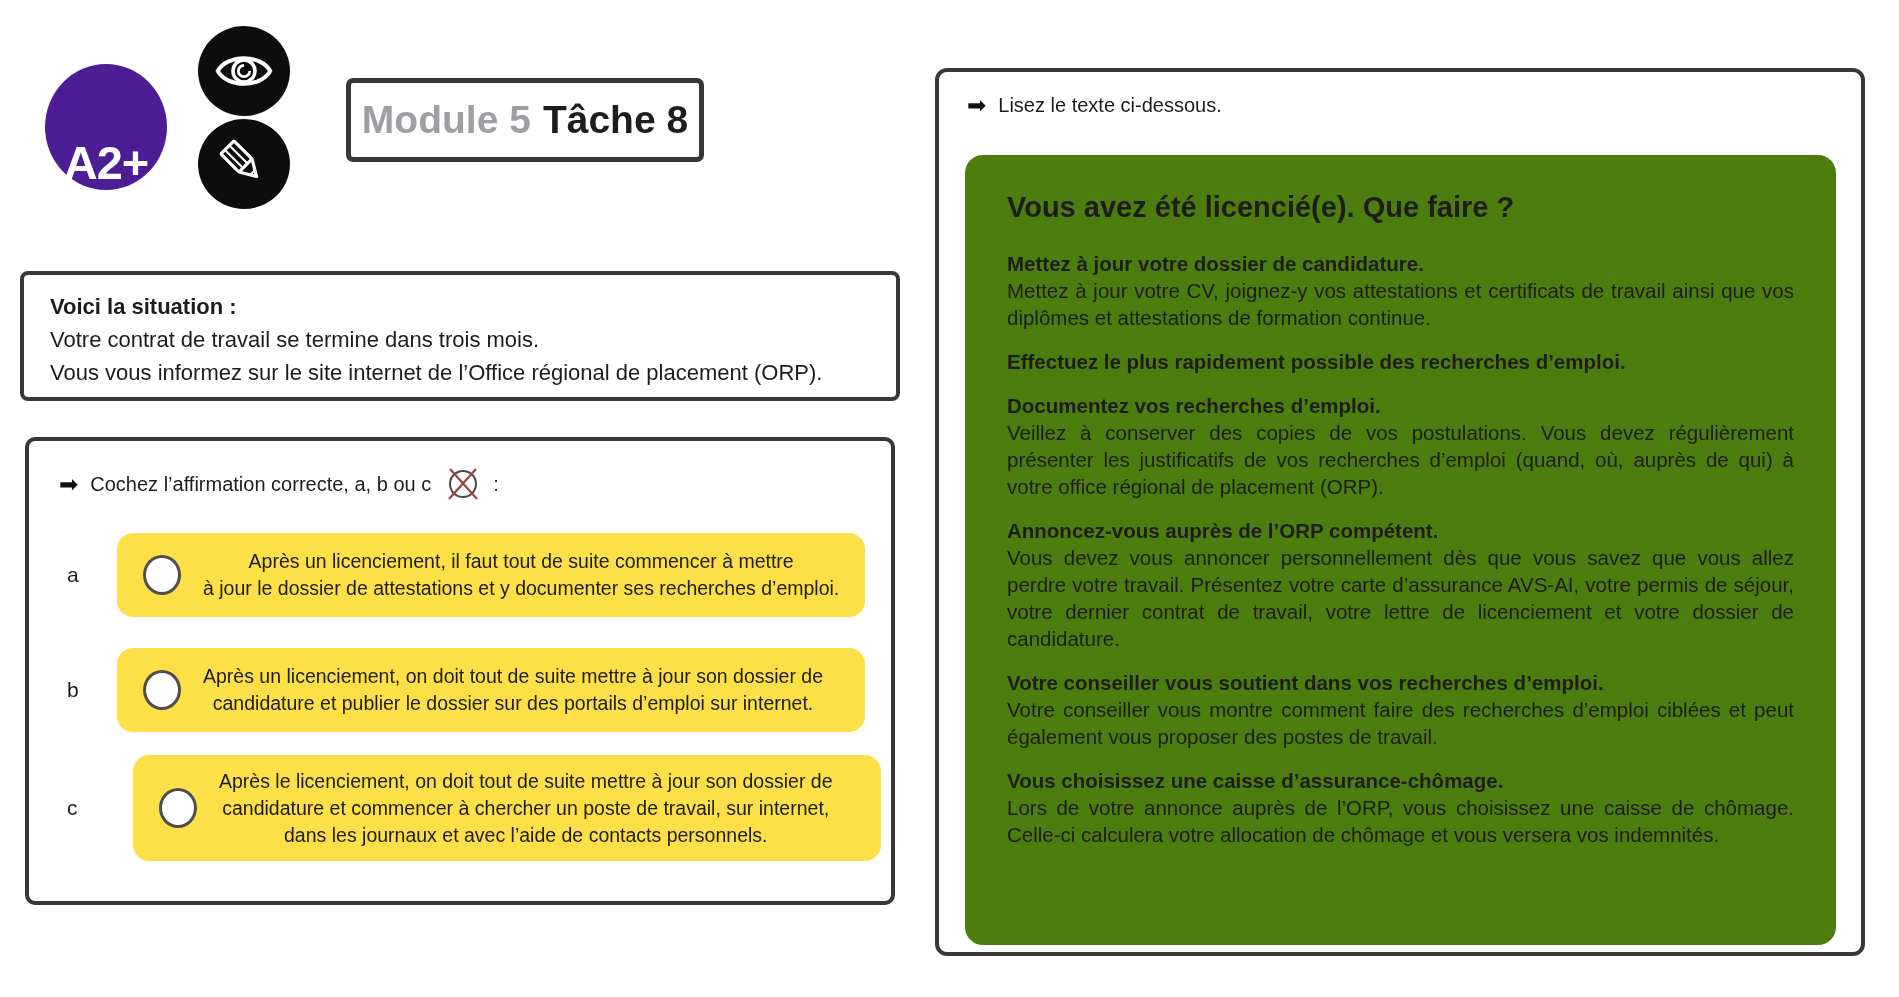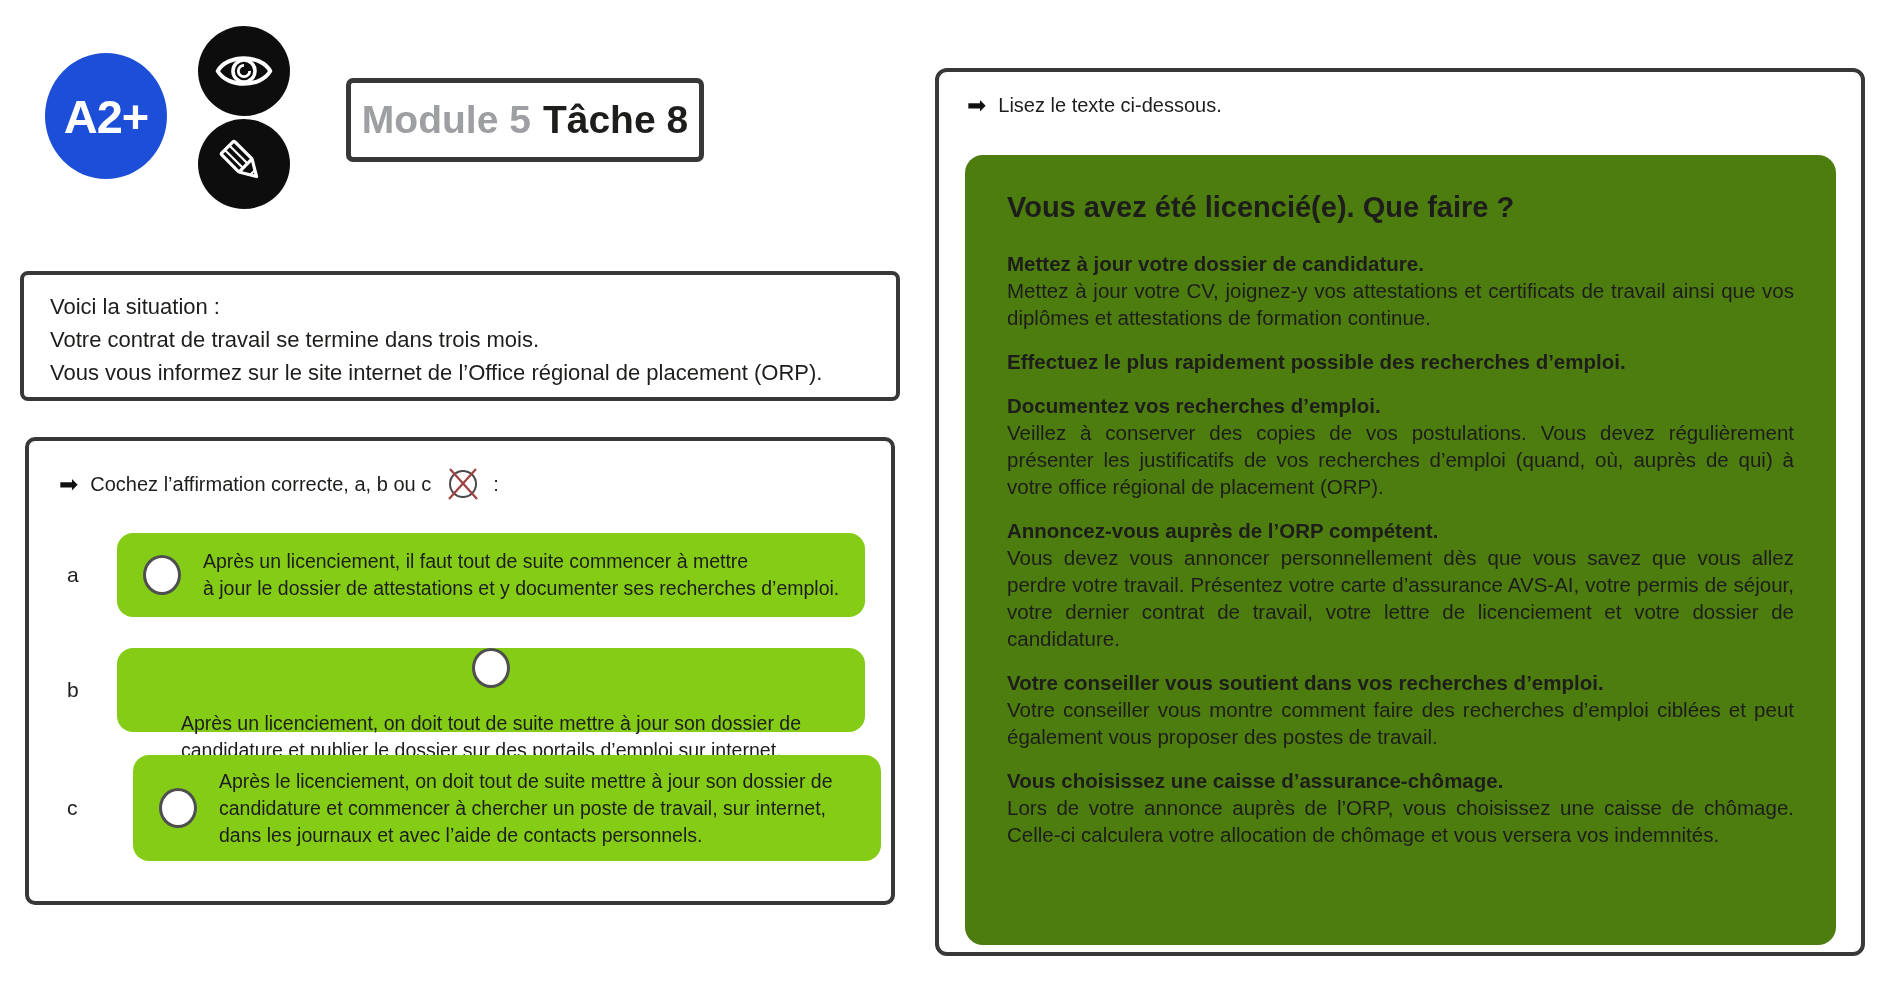--- a/index.html
+++ b/index.html
@@ -2,22 +2,22 @@
 <html><head>
 <meta charset="utf-8">
 <style>
   html,body{margin:0;padding:0;}
   body{
     width:1899px;height:997px;position:relative;background:#ffffff;
     font-family:"Liberation Sans",sans-serif;color:#1d1d1b;overflow:hidden;
   }
   
   .badge{
-    position:absolute;left:45px;top:53px;width:122px;height:126px;border-radius:50%;
-    background:#1d4ed8;display:flex;align-items:center;justify-content:center;
+    position:absolute;left:45px;top:64px;width:122px;height:126px;border-radius:50%;
+    background:#4c1d95;display:flex;align-items:flex-end;justify-content:center;
   }
   .badge span{color:#fff;font-weight:bold;font-size:47px;letter-spacing:-1px;}
   .icon-circle{
     position:absolute;width:92px;height:90px;border-radius:50%;background:#0d0d0d;
     display:flex;align-items:center;justify-content:center;
   }
   .icon-eye{left:198px;top:26px;}
   .icon-pencil{left:198px;top:119px;}
   .module-box{
     position:absolute;left:346px;top:78px;width:358px;height:84px;box-sizing:border-box;
@@ -26,44 +26,44 @@
     font-size:39px;font-weight:bold;
   }
   .module-box .mod{color:#9d9fa2;}
   .module-box .tache{color:#1d1d1b;}
   
   .situation-box{
     position:absolute;left:20px;top:271px;width:880px;height:130px;box-sizing:border-box;
     border:4px solid #383838;border-radius:8px;background:#fff;padding:15px 26px;
     font-size:22px;line-height:33px;
   }
-  .sit-head{font-weight:normal;}
+  .sit-head{font-weight:bold;}
   
   .question-box{
     position:absolute;left:25px;top:437px;width:870px;height:468px;box-sizing:border-box;
     border:4px solid #383838;border-radius:10px;background:#fff;
   }
   .instruction{
     display:flex;align-items:center;gap:12px;font-size:20px;
   }
   .q-instruction{position:absolute;left:30px;top:26px;}
   .arrow{font-size:23px;line-height:1;color:#111;}
   .xcircle{margin-left:2px;}
   .opt{position:absolute;left:0;width:100%;}
   .opt-letter{
     position:absolute;left:38px;top:50%;transform:translateY(-50%);
     font-size:21px;color:#1d1d1b;
   }
   .opt-pill{
     position:absolute;left:88px;width:748px;box-sizing:border-box;
-    background:#84cc16;border-radius:16px;
-    display:flex;align-items:center;gap:22px;padding:0 26px;
+    background:#fde047;border-radius:16px;
+    display:flex;align-items:center;gap:22px;padding:0 26px;text-align:center;
   }
   .opt-a{top:92px;height:84px;}  .opt-a .opt-pill{height:84px;}
-  .opt-b{top:207px;height:84px;} .opt-b .opt-pill{height:84px;flex-direction:column;}
+  .opt-b{top:207px;height:84px;} .opt-b .opt-pill{height:84px;}
   .opt-c{top:314px;height:106px;}.opt-c .opt-pill{height:106px;margin-left:16px;}
   .radio{
     width:32px;height:34px;border:3px solid #4f4f4f;border-radius:50%;
     background:#fff;flex-shrink:0;display:inline-block;cursor:pointer;
   }
   .opt-text{font-size:19.5px;line-height:27px;}
   .opt-text div{white-space:nowrap;}
   
   .reading-panel{
     position:absolute;left:935px;top:68px;width:930px;height:888px;box-sizing:border-box;

